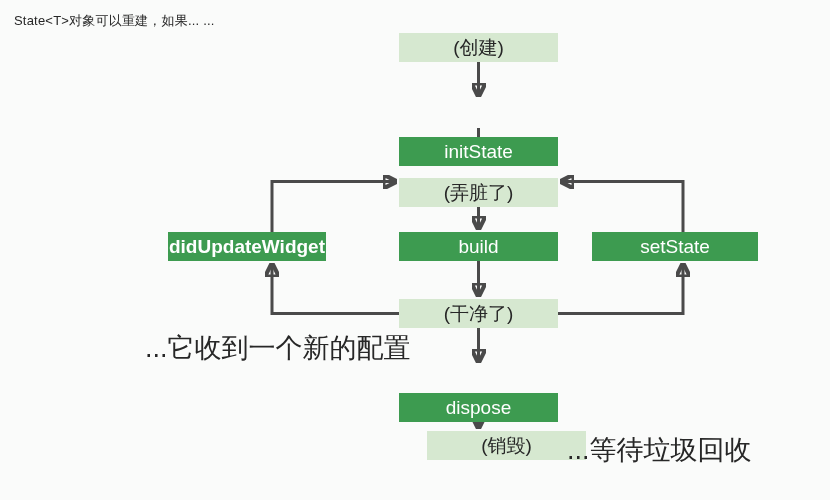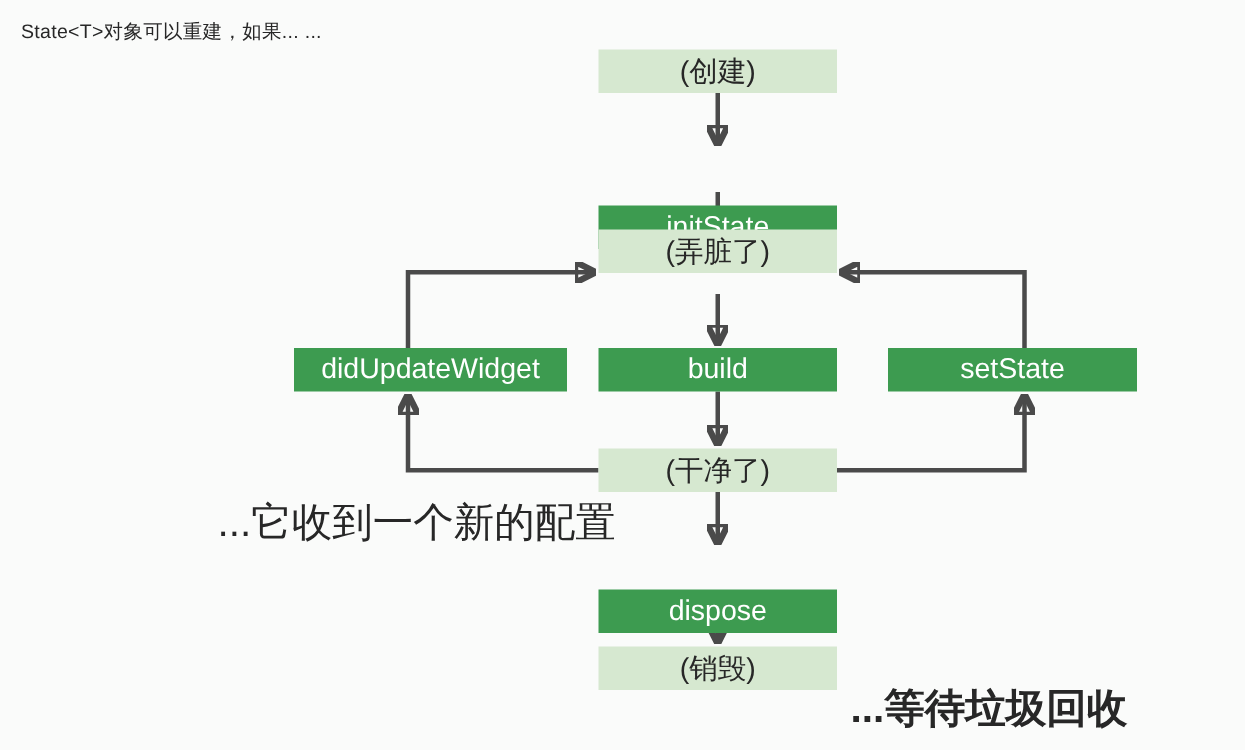--- a/index.html
+++ b/index.html
@@ -37,36 +37,36 @@
     color: var(--text-dark, #272727);
   }
   .node.method {
     background: var(--box-dark, #3d9b50);
     color: var(--text-light, #ffffff);
   }
   
   .col-center { left: 399px; width: 159px; }
   .row-1 { top: 33px; }
   .row-2 { top: 99px; margin-top: 38px; }
-  .row-3 { top: 153px; }
+  .row-3 { top: 178px; }
   .row-4 { top: 232px; }
   .row-5 { top: 299px; text-align: right; }
   .row-6 { top: 365px; margin-top: 28px; }
-  .row-7 { top: 431px; }
-  .box-didupdatewidget { left: 196px; width: 182px; }
+  .row-7 { top: 431px; margin-left: 28px; }
+  .box-didupdatewidget { left: 168px; width: 158px; font-weight: bold; }
   .box-setstate { left: 592px; width: 166px; }
   .annotation {
     position: absolute;
     font-size: 27px;
     color: var(--text-dark, #2e2e2e);
     white-space: nowrap;
   }
   .annotation.left-note  { left: 145px; top: 330px; }
   .annotation.right-note { left: 600px; top: 330px; }
-  .annotation.bottom-note{ left: 567px; top: 454px; font-weight: bold; }
+  .annotation.bottom-note{ left: 567px; top: 432px; }
   .arrow-layer {
     position: absolute;
     left: 0; top: 0;
     width: 830px;
     height: 500px;
     pointer-events: none;
   }
   .arrow-layer path, .arrow-layer line {
     stroke: var(--arrow, #4a4a4a);
     stroke-width: 3;

